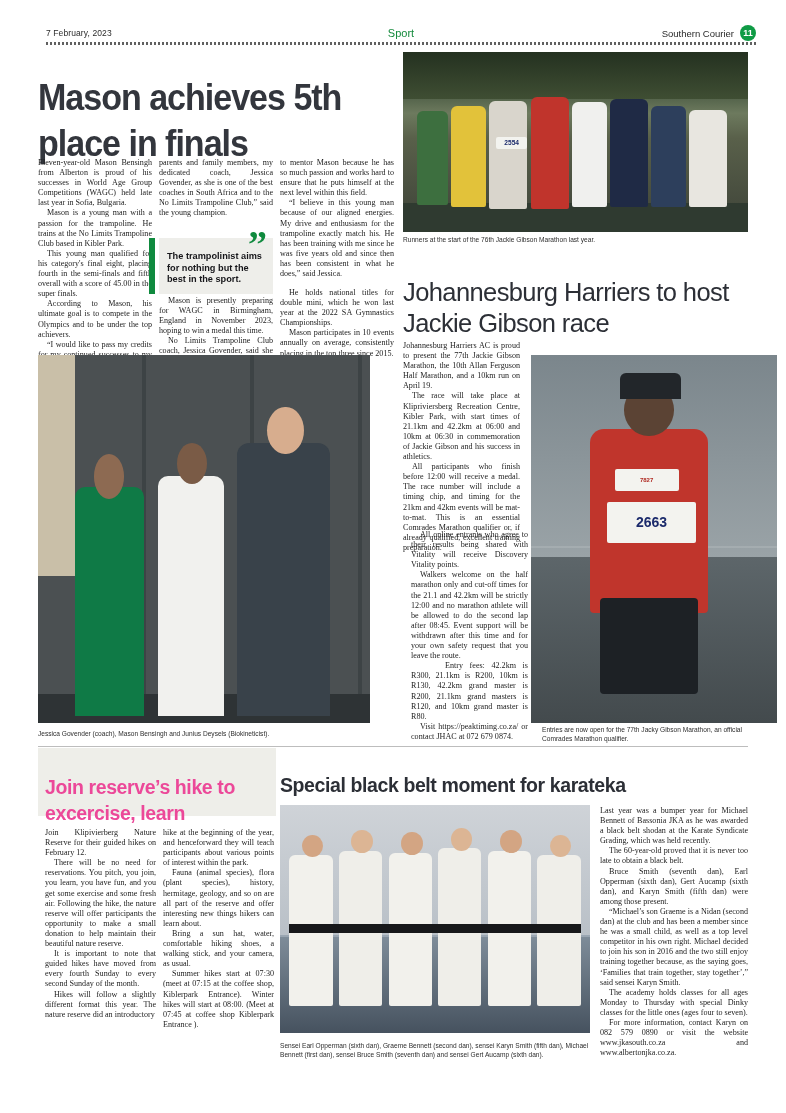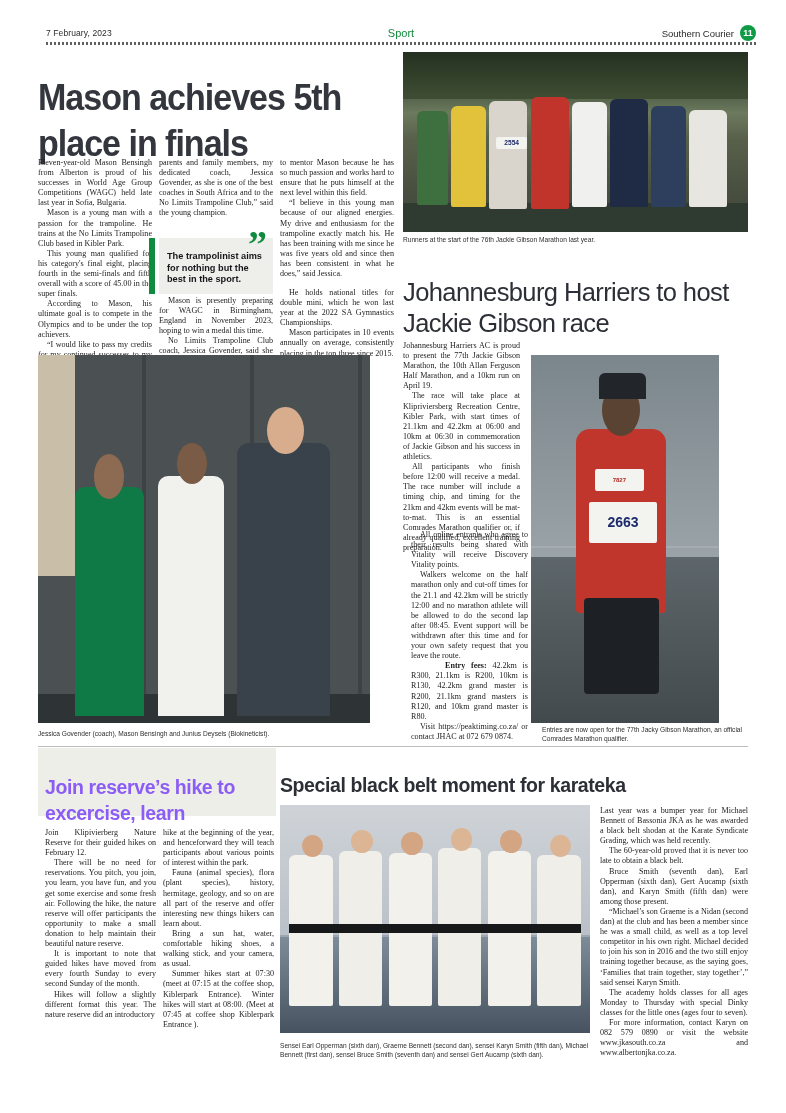--- a/index.html
+++ b/index.html
@@ -59,21 +59,21 @@
     color: #33363d;
     transform: scaleX(.92);
     transform-origin: left top;
   }
 
   
   .col { position: absolute; font-size: 8.1px; line-height: 10.1px; text-align: justify; color: #1c1c1c; }
   .col p { margin: 0; text-indent: 9px; }
   .col p.noind { text-indent: 0; }
   .col p + p { margin-top: 0; }
-  .col b { font-weight: bold; padding-left: 34px; }
+  .col b { font-weight: normal; padding-left: 34px; }
 
   
   #a1c1 { left: 38px;  top: 158px; width: 114px; }
   #a1c2 { left: 159px; top: 158px; width: 114px; }
   #a1c3 { left: 280px; top: 158px; width: 114px; }
   #a1c2b { left: 159px; top: 296px; width: 114px; }
   #a1c3b { left: 280px; top: 288px; width: 114px; }
 
   
   .pullquote {
@@ -103,21 +103,21 @@
     font-size: 6.6px; line-height: 8.6px; color: #2e2e2e;
   }
 
   
   #ph-marathon { left: 403px; top: 52px; width: 345px; height: 180px;
     background: linear-gradient(#2b3a2a 0%, #4a5a43 22%, #6d7a5e 34%, #59604a 48%, #3d4238 100%); }
   
   #ph-trio { left: 38px; top: 355px; width: 332px; height: 368px;
     background: linear-gradient(#4c4f50 0%, #53585a 30%, #484d4f 60%, #3f4446 100%); }
   
-  #ph-runner { left: 531px; top: 355px; width: 188px; height: 368px;
+  #ph-runner { left: 531px; top: 355px; width: 246px; height: 368px;
     background: linear-gradient(#6e7a80 0%, #8a959a 25%, #6b7378 55%, #4e5558 100%); padding-left: 40px; }
   
   #ph-karate { left: 280px; top: 805px; width: 310px; height: 228px;
     background: linear-gradient(#c9ccd2 0%, #d5d8dc 35%, #8e9aa6 72%, #5c6a78 100%); }
 
   
   .hl-harriers {
     position: absolute; left: 403px; top: 256px; width: 350px;
     font-family: "Liberation Sans", sans-serif;
     font-size: 25.5px; line-height: 31px; letter-spacing: -0.6px;
@@ -129,21 +129,21 @@
   
   .hr-sec {
     position: absolute; left: 38px; width: 710px; height: 1px; background: #bdbdbd;
   }
 
   
   .hl-hike {
     position: absolute; left: 45px; top: 758px; width: 230px;
     font-family: "Liberation Sans", sans-serif;
     font-size: 19.5px; line-height: 26px; letter-spacing: -0.4px;
-    color: #8b5cf6;
+    color: #ec4899;
   }
   .hike-tint {
     position: absolute; left: 38px; top: 748px; width: 238px; height: 68px;
     background: #eeeee9;
   }
   #a3c1 { left: 45px; top: 828px; width: 111px; }
   #a3c2 { left: 163px; top: 828px; width: 111px; }
 
   
   .hl-karate {

